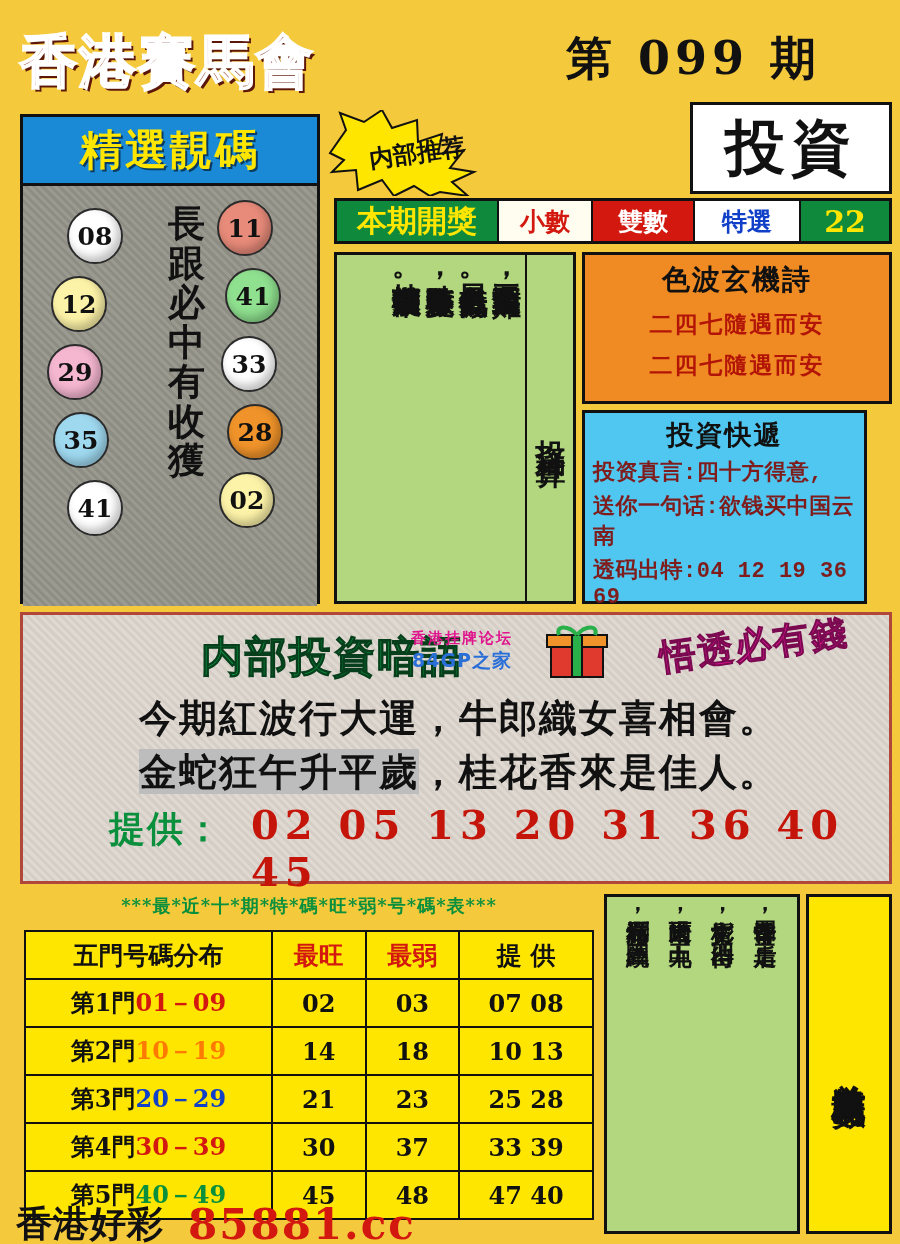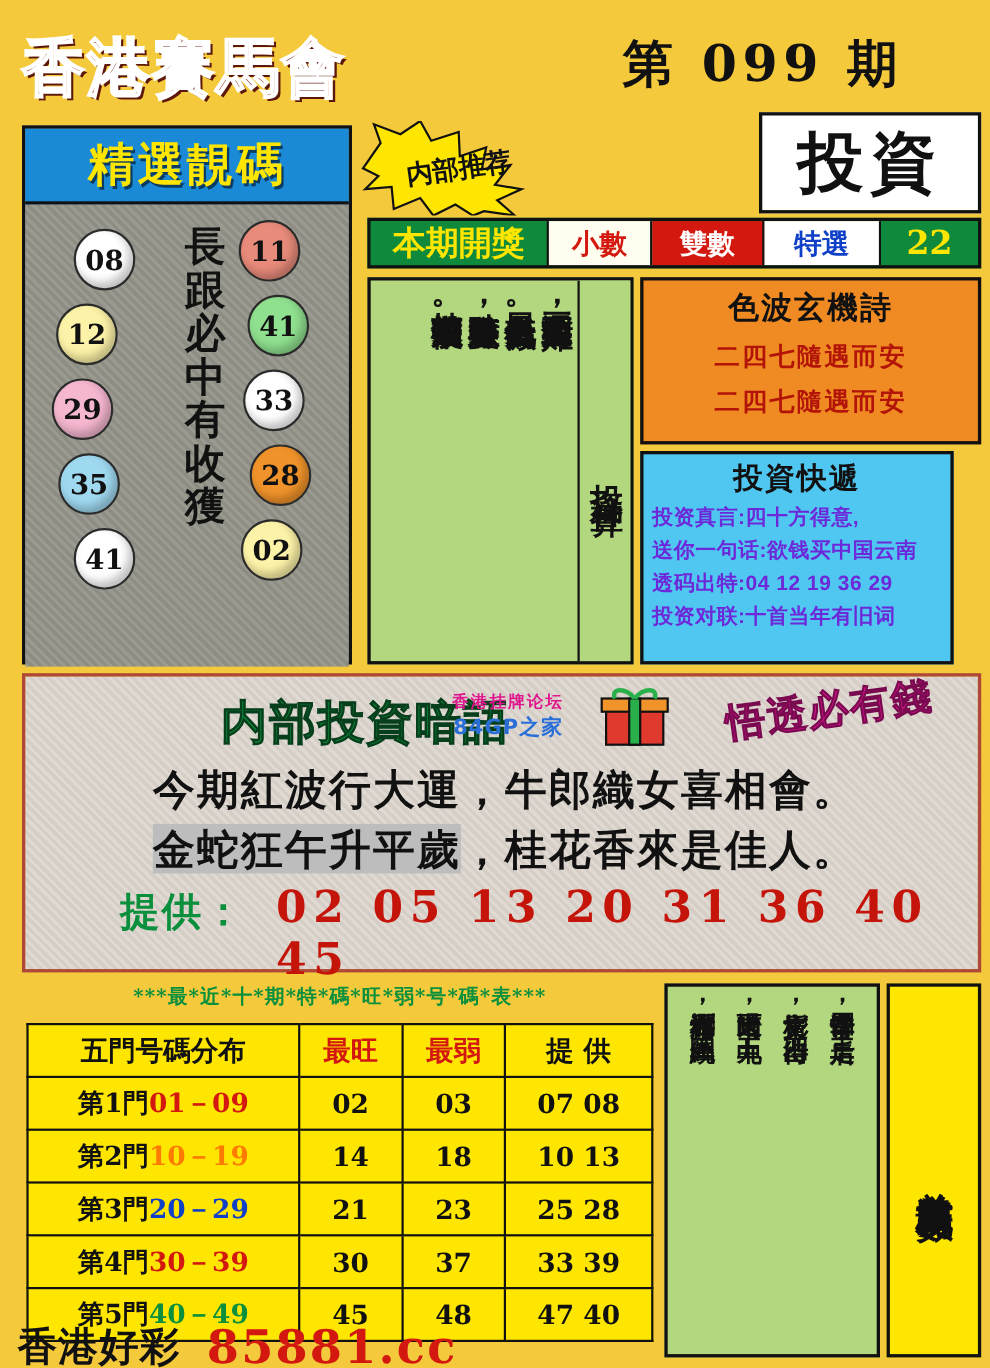--- a/index.html
+++ b/index.html
@@ -182,22 +182,22 @@
   .kuaidi{
     position:absolute;left:576px;top:404px;width:285px;height:194px;
     border:3px solid #111;box-sizing:border-box;background:#4fc7f0;
   }
   .kuaidi .t{
     text-align:center;padding-top:4px;
     font-family:"DejaVu Serif","Liberation Serif",serif;
     font-size:27px;font-weight:bold;color:#111;letter-spacing:2px;
   }
   .kuaidi .row{
-    font-family:Liberation Sans, sans-serif;
-    font-size:19px;font-weight:bold;color:#6d28d9;
+    font-family:Liberation Mono, monospace;
+    font-size:22px;font-weight:bold;color:#7f1d1d;
     padding:4px 0 0 8px;letter-spacing:.5px;
   }
 
   
   .banner{
     position:absolute;left:14px;top:606px;width:872px;height:272px;
     border:3px solid #b0483a;box-sizing:border-box;
     background:
       repeating-linear-gradient(45deg,#dfd9d2 0 3px,#d4cec6 3px 6px);
   }
@@ -368,21 +368,21 @@
   <div class="sebo">
     <div class="t">色波玄機詩</div>
     <div class="l">二四七隨遇而安</div>
     <div class="l">二四七隨遇而安</div>
   </div>
 
   <div class="kuaidi">
     <div class="t">投資快遞</div>
     <div class="row">投资真言:四十方得意,</div>
     <div class="row">送你一句话:欲钱买中国云南</div>
-    <div class="row">透码出特:04 12 19 36 29</div>
+    <div class="row">透码出特:04 12 19 36 69</div>
     <div class="row">投资对联:十首当年有旧词</div>
   </div>
 
   <div class="banner">
     <div class="bn-title">内部投資暗語</div>
     <div class="bn-wm">
       <div class="w1">香港挂牌论坛</div>
       <div class="w2">84GP之家</div>
     </div>
     <svg class="gift" viewBox="0 0 64 56">

